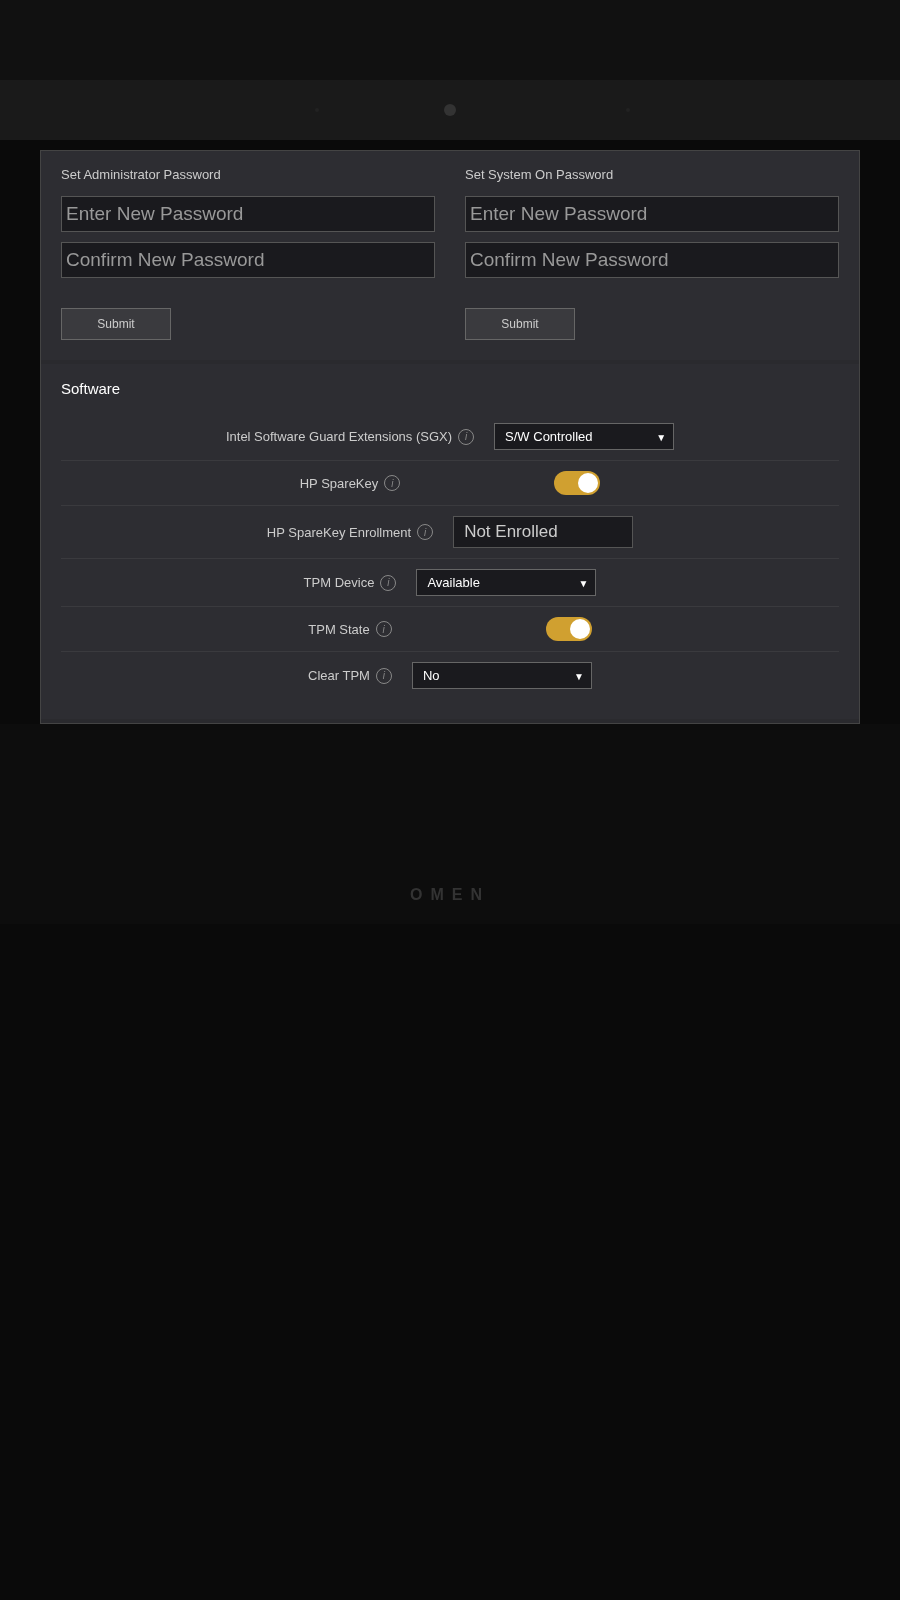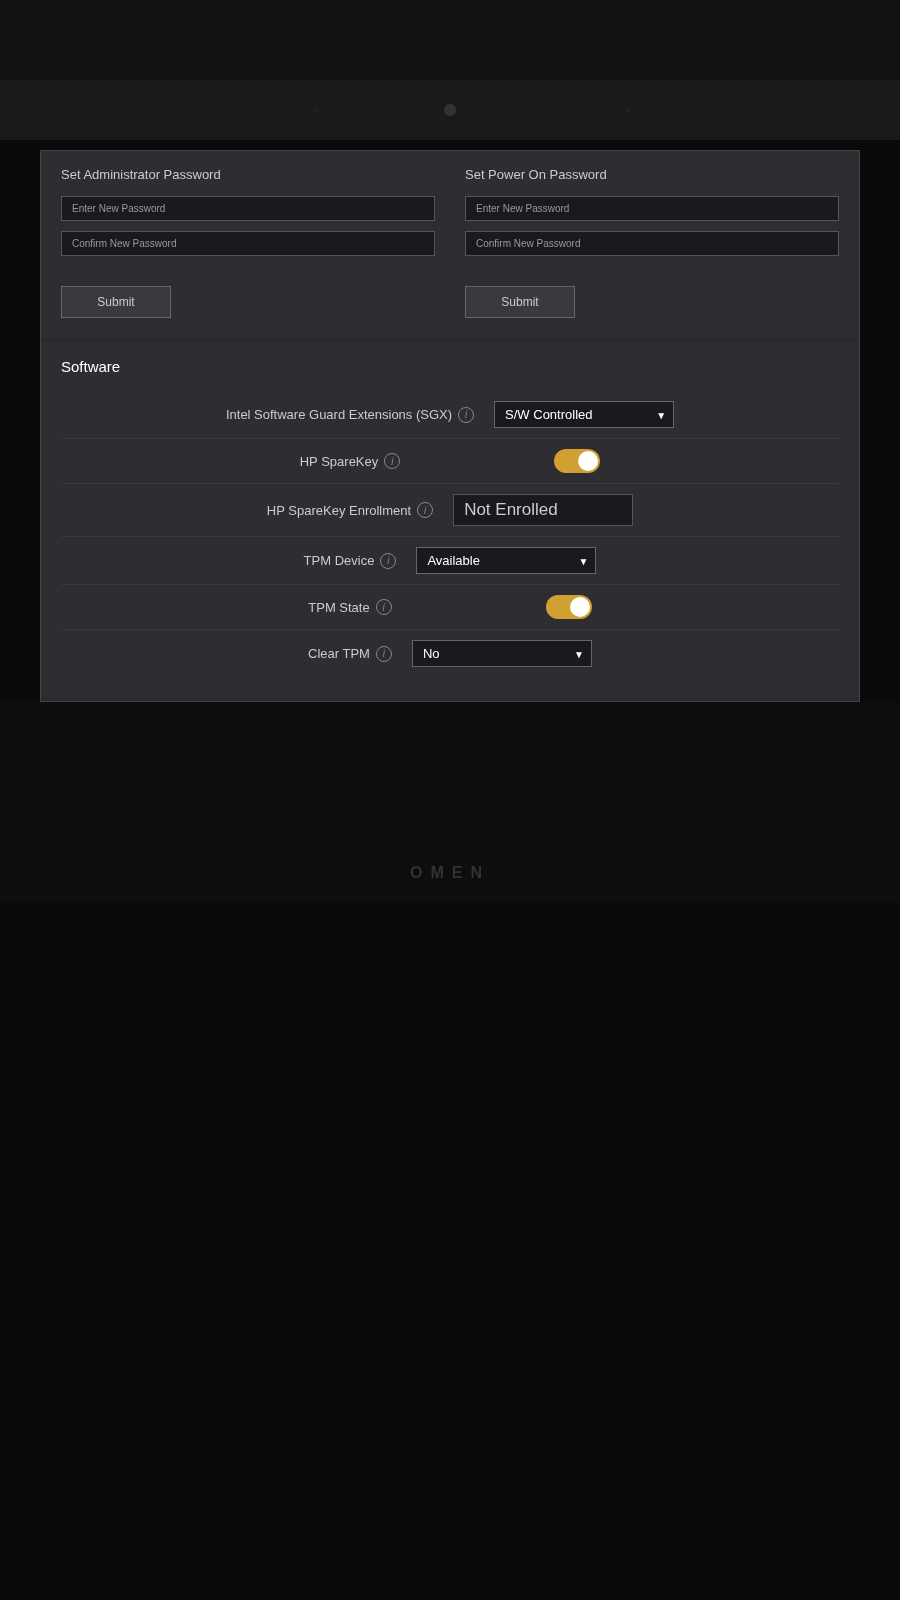--- a/index.html
+++ b/index.html
@@ -105,22 +105,22 @@
     .column-label {
       color: #cccccc;
       font-size: 13px;
       margin-bottom: 4px;
     }
 
     .password-input {
       background: #1a1a1e;
       border: 1px solid #555;
       color: #fca5a5;
-      padding: 6px 10px;
-      font-size: 10px;
+      padding: 6px 4px;
+      font-size: 19px;
       width: 100%;
       outline: none;
     }
 
     .password-input::placeholder {
       color: #999;
     }
 
     .submit-btn {
       background: #3a3a3e;
@@ -311,21 +311,21 @@
     <div class="password-columns">
 
       <div class="password-column">
         <div class="column-label">Set Administrator Password</div>
         <input class="password-input" type="password" placeholder="Enter New Password" style="">
         <input class="password-input" type="password" placeholder="Confirm New Password" style="">
         <button class="submit-btn">Submit</button>
       </div>
 
       <div class="password-column">
-        <div class="column-label">Set Power On Password</div>
+        <div class="column-label">Set System On Password</div>
         <input class="password-input" type="password" placeholder="Enter New Password" style="">
         <input class="password-input" type="password" placeholder="Confirm New Password" style="">
         <button class="submit-btn">Submit</button>
       </div>
 
     </div>
   </div>
 
   <div class="security-section">
     <div class="security-title">Software</div>

